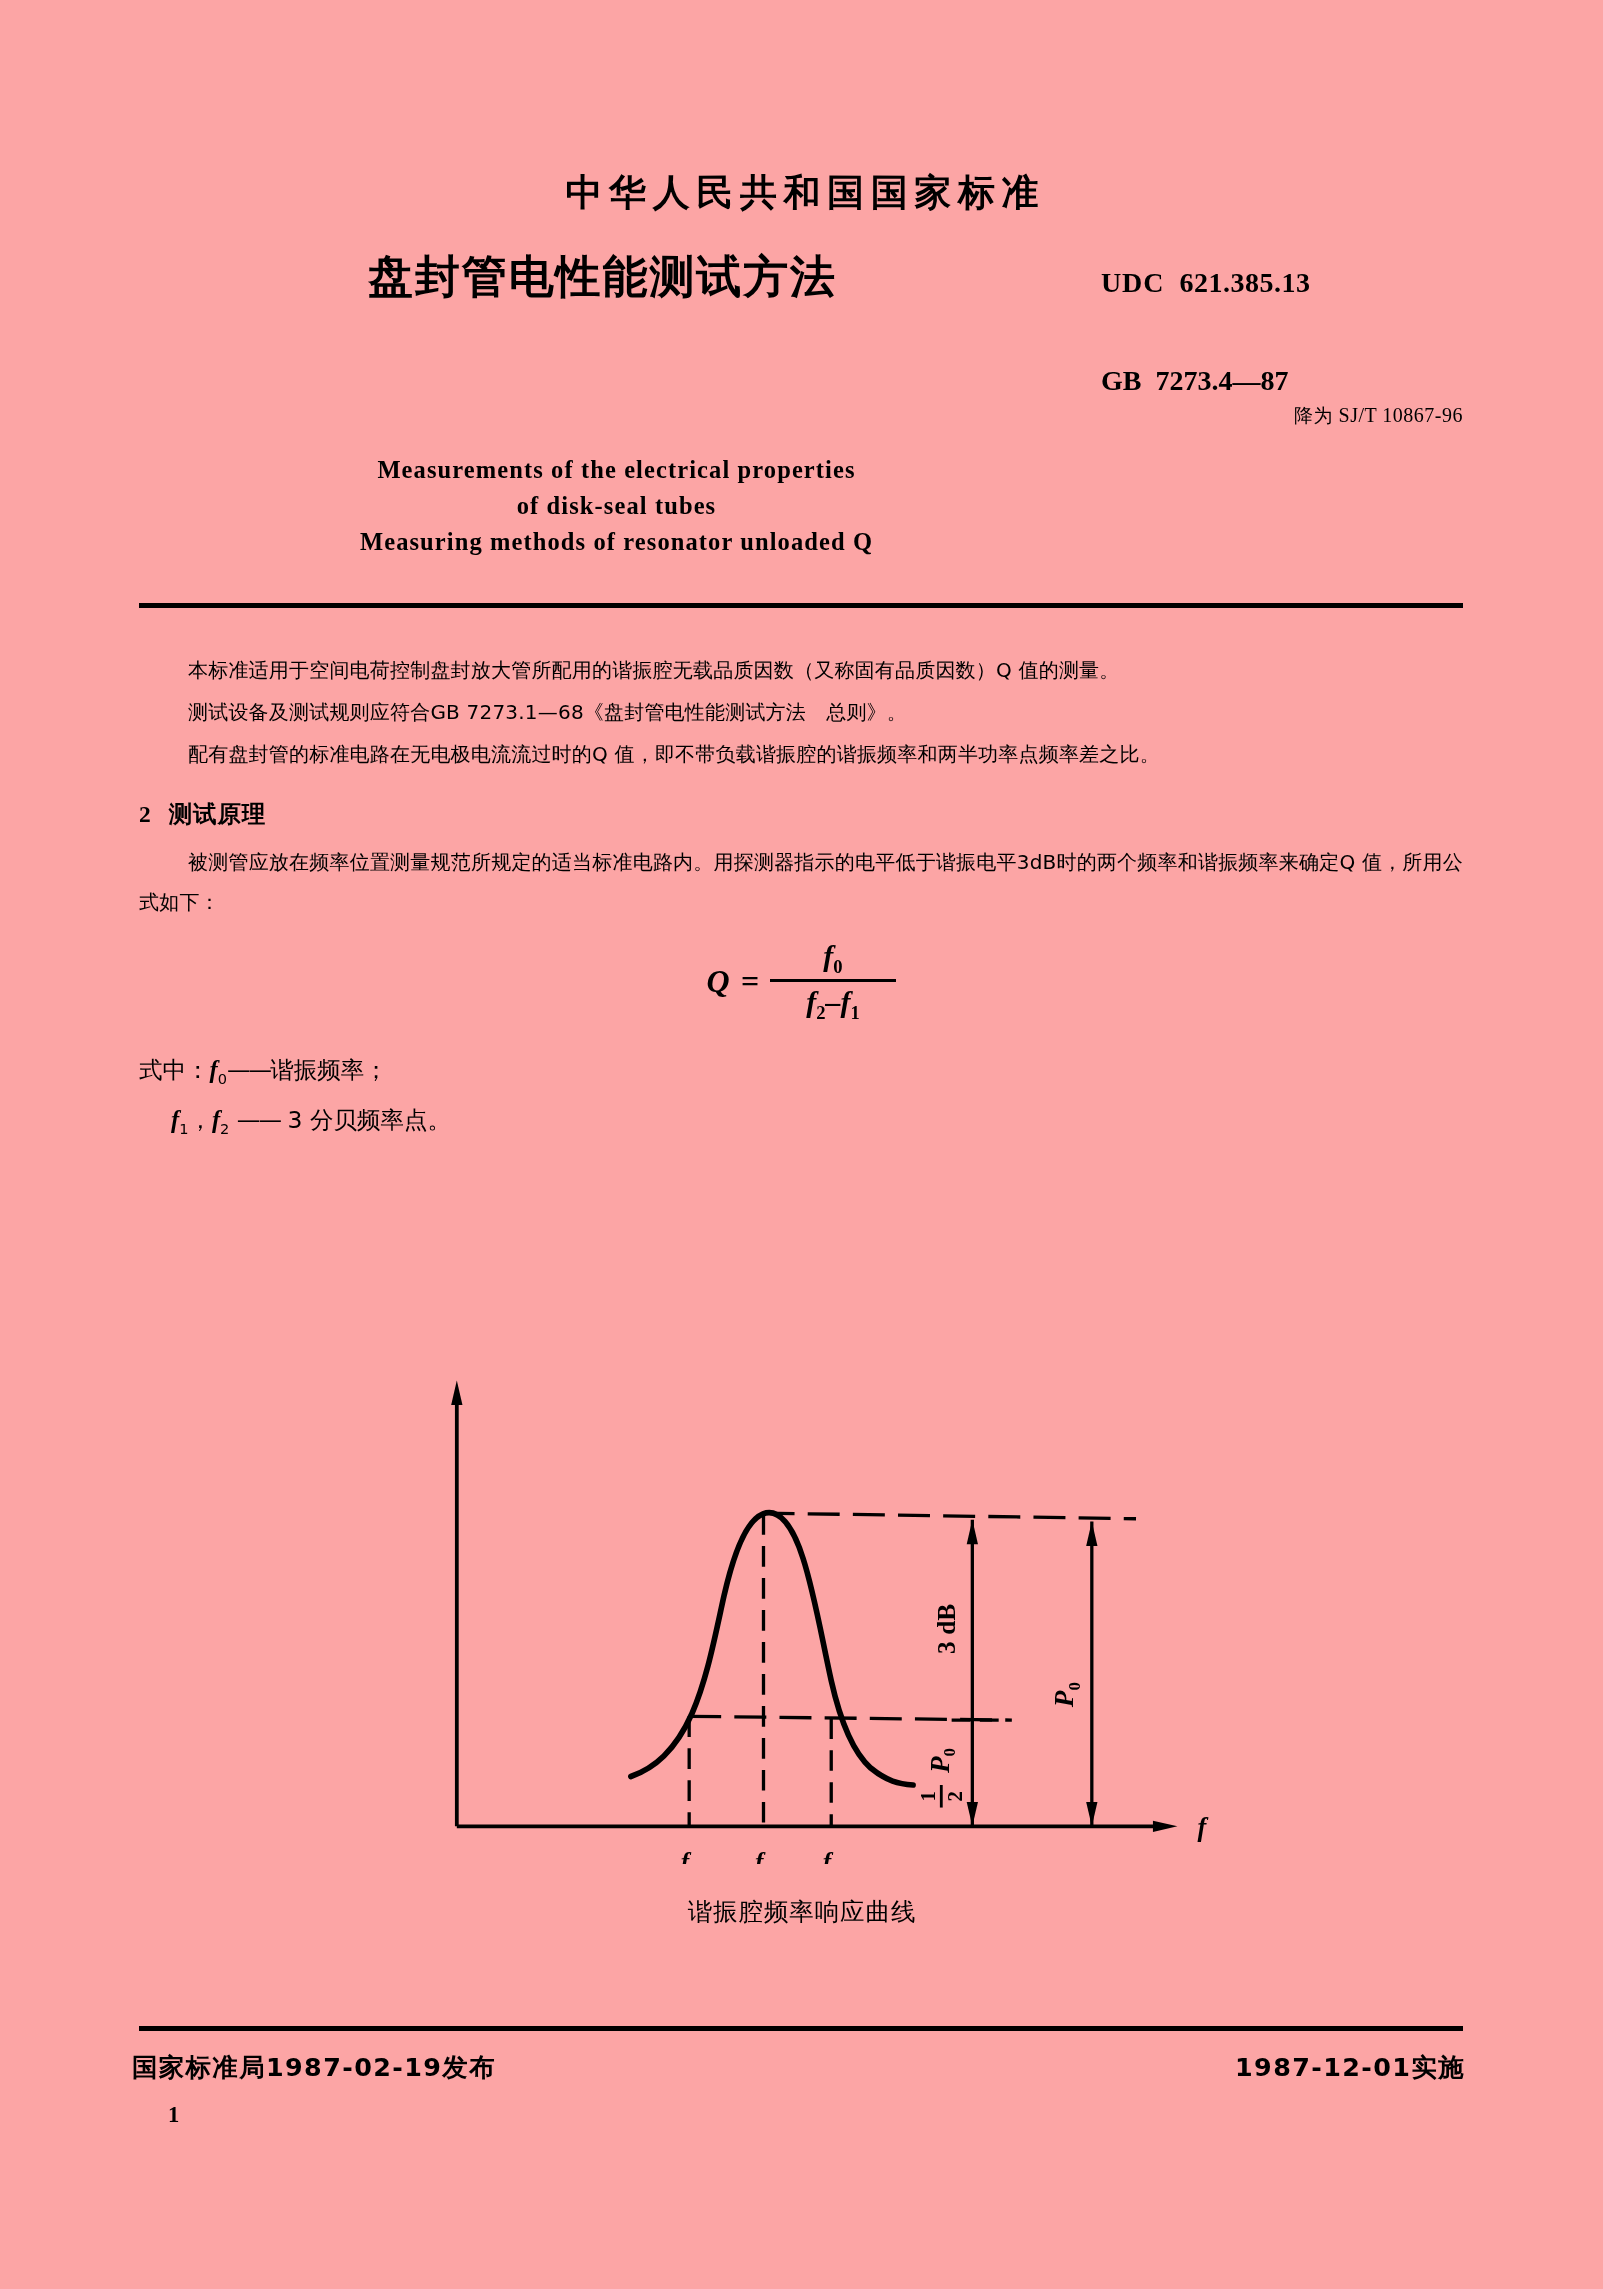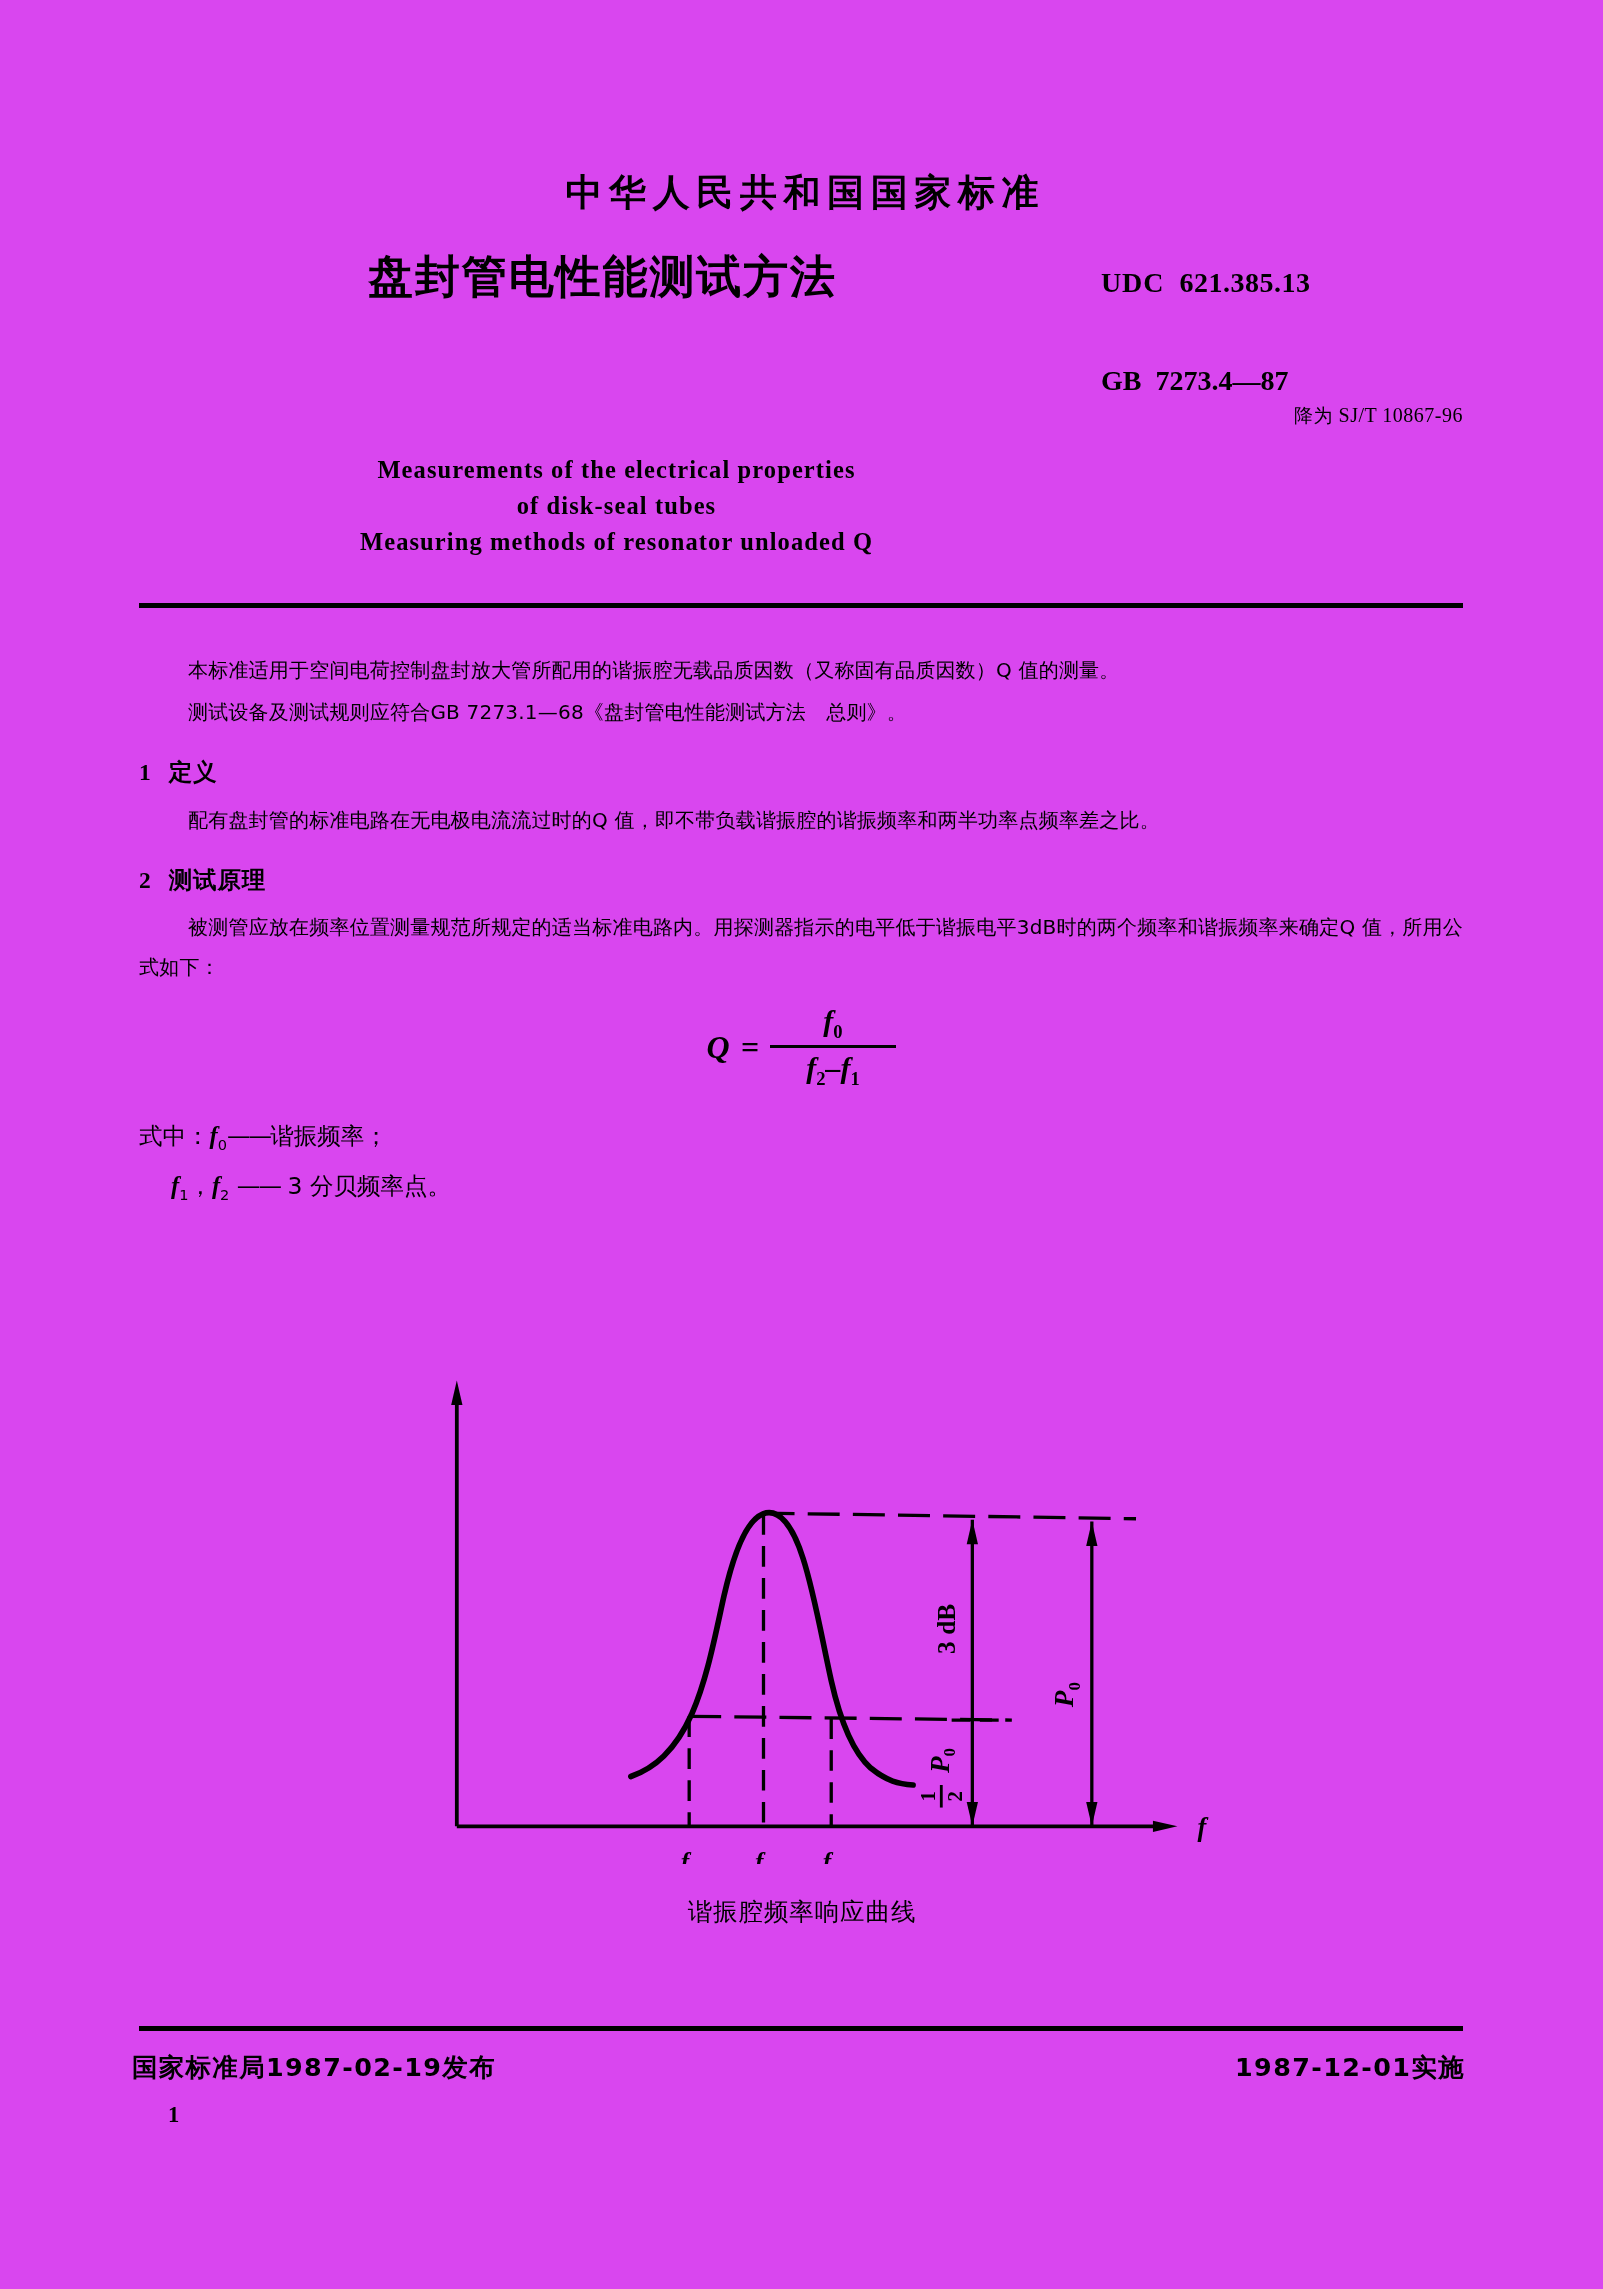--- a/index.html
+++ b/index.html
@@ -8,21 +8,21 @@
     background: #ffffff;
   }
   body {
     font-family: "Liberation Serif", "DejaVu Serif", serif;
     color: #000000;
   }
   .page {
     position: relative;
     width: 1604px;
     height: 2289px;
-    background: #d946ef;
+    background: #fca5a5;
     overflow: hidden;
   }
 
   
   .national-header {
     position: absolute;
     left: 0;
     top: 168px;
     width: 1604px;
     text-align: center;
@@ -303,21 +303,20 @@
     <div>Measuring methods of resonator unloaded   Q</div>
   </div>
 
   <div class="rule-top"></div>
 
   <div class="body-area">
 
     <p class="para indent">本标准适用于空间电荷控制盘封放大管所配用的谐振腔无载品质因数（又称固有品质因数）Q 值的测量。</p>
     <p class="para indent">测试设备及测试规则应符合GB 7273.1—68《盘封管电性能测试方法　总则》。</p>
 
-    <div class="sec-head"><span class="num mono-n">1</span><span>定义</span></div>
     <p class="para indent">配有盘封管的标准电路在无电极电流流过时的Q 值，即不带负载谐振腔的谐振频率和两半功率点频率差之比。</p>
 
     <div class="sec-head"><span class="num mono-n">2</span><span>测试原理</span></div>
     <p class="para indent">被测管应放在频率位置测量规范所规定的适当标准电路内。用探测器指示的电平低于谐振电平3dB时的两个频率和谐振频率来确定Q 值，所用公式如下：</p>
 
     <div class="formula-wrap">
       <span class="formula">
         <span class="eq">Q</span><span class="eq">=</span><span class="frac">
           <span class="num-t"><span>f</span><sub class="s">0</sub></span>
           <span class="bar"></span>

